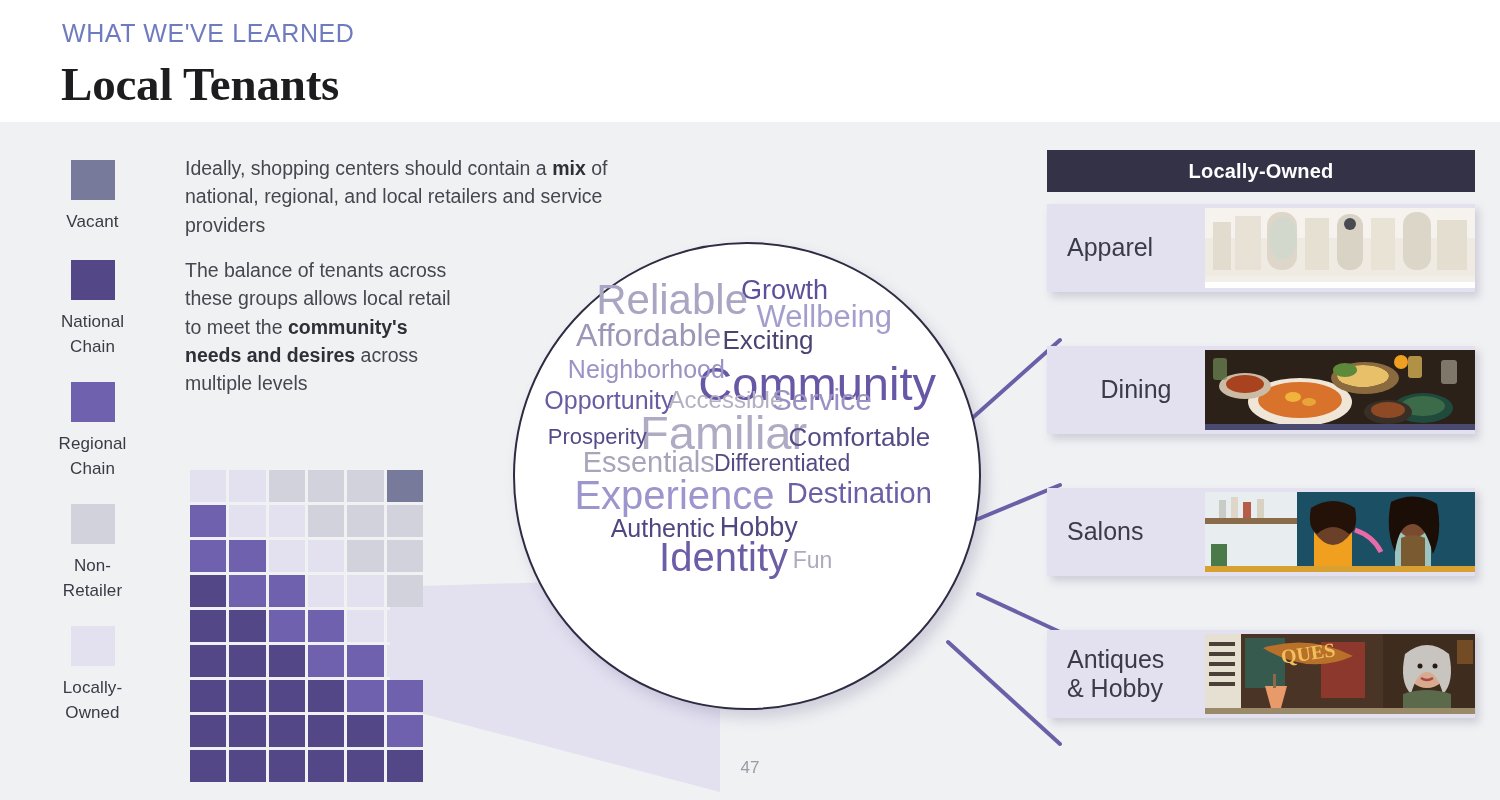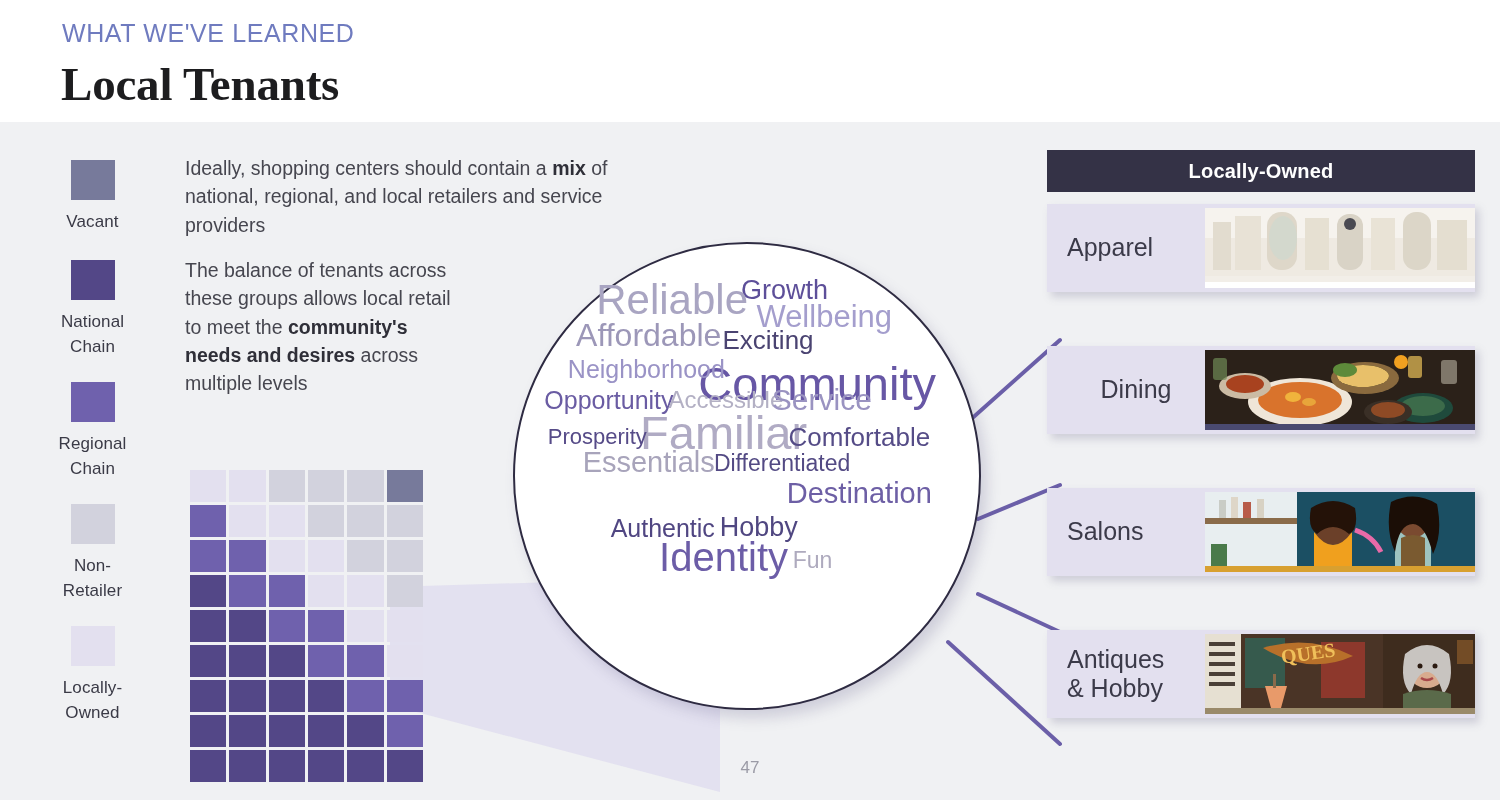--- a/index.html
+++ b/index.html
@@ -245,20 +245,21 @@
       <span class="word" style="left: 65%; top: 26.4957%; font-size: 47px; color: rgb(103, 87, 165); margin-top: 17px;">Community</span>
       <span class="word" style="left: 28.5%; top: 27.1368%; font-size: 25px; color: rgb(154, 147, 198);">Neighborhood</span>
       <span class="word" style="left: 20.5%; top: 33.7607%; font-size: 25px; color: rgb(106, 92, 163);">Opportunity</span>
       <span class="word" style="left: 45.5%; top: 33.7607%; font-size: 24px; color: rgb(179, 176, 196);">Accessible</span>
       <span class="word" style="left: 66%; top: 33.7607%; font-size: 30px; color: rgb(154, 147, 193);">Service</span>
       <span class="word" style="left: 45%; top: 40.5983%; font-size: 47px; color: rgb(176, 171, 196);">Familiar</span>
       <span class="word" style="left: 18%; top: 41.6667%; font-size: 22px; color: rgb(86, 75, 136);">Prosperity</span>
       <span class="word" style="left: 74%; top: 41.6667%; font-size: 26px; color: rgb(85, 76, 135);">Comfortable</span>
       <span class="word" style="left: 29%; top: 47.0085%; font-size: 29px; color: rgb(168, 164, 187);">Essentials</span>
       <span class="word" style="left: 57.5%; top: 47.2222%; font-size: 23px; color: rgb(83, 74, 132);">Differentiated</span>
+      <span class="word" style="left: 34.5%; top: 54.0598%; font-size: 40px; color: rgb(157, 149, 205);">Experience</span>
       <span class="word" style="left: 74%; top: 53.6325%; font-size: 29px; color: rgb(109, 95, 165);">Destination</span>
       <span class="word" style="left: 32%; top: 61.1111%; font-size: 25px; color: rgb(80, 70, 130);">Authentic</span>
       <span class="word" style="left: 52.5%; top: 60.8974%; font-size: 27px; color: rgb(80, 71, 129);">Hobby</span>
       <span class="word" style="left: 45%; top: 67.3077%; font-size: 40px; color: rgb(108, 93, 167); text-align: center;">Identity</span>
       <span class="word" style="left: 64%; top: 67.9487%; font-size: 23px; color: rgb(174, 170, 190); text-align: right;">Fun</span>
     </div>
 
   <div id="panel">
     <div id="panel-header">Locally-Owned</div>
   <div class="card" style="top: 54px;">

